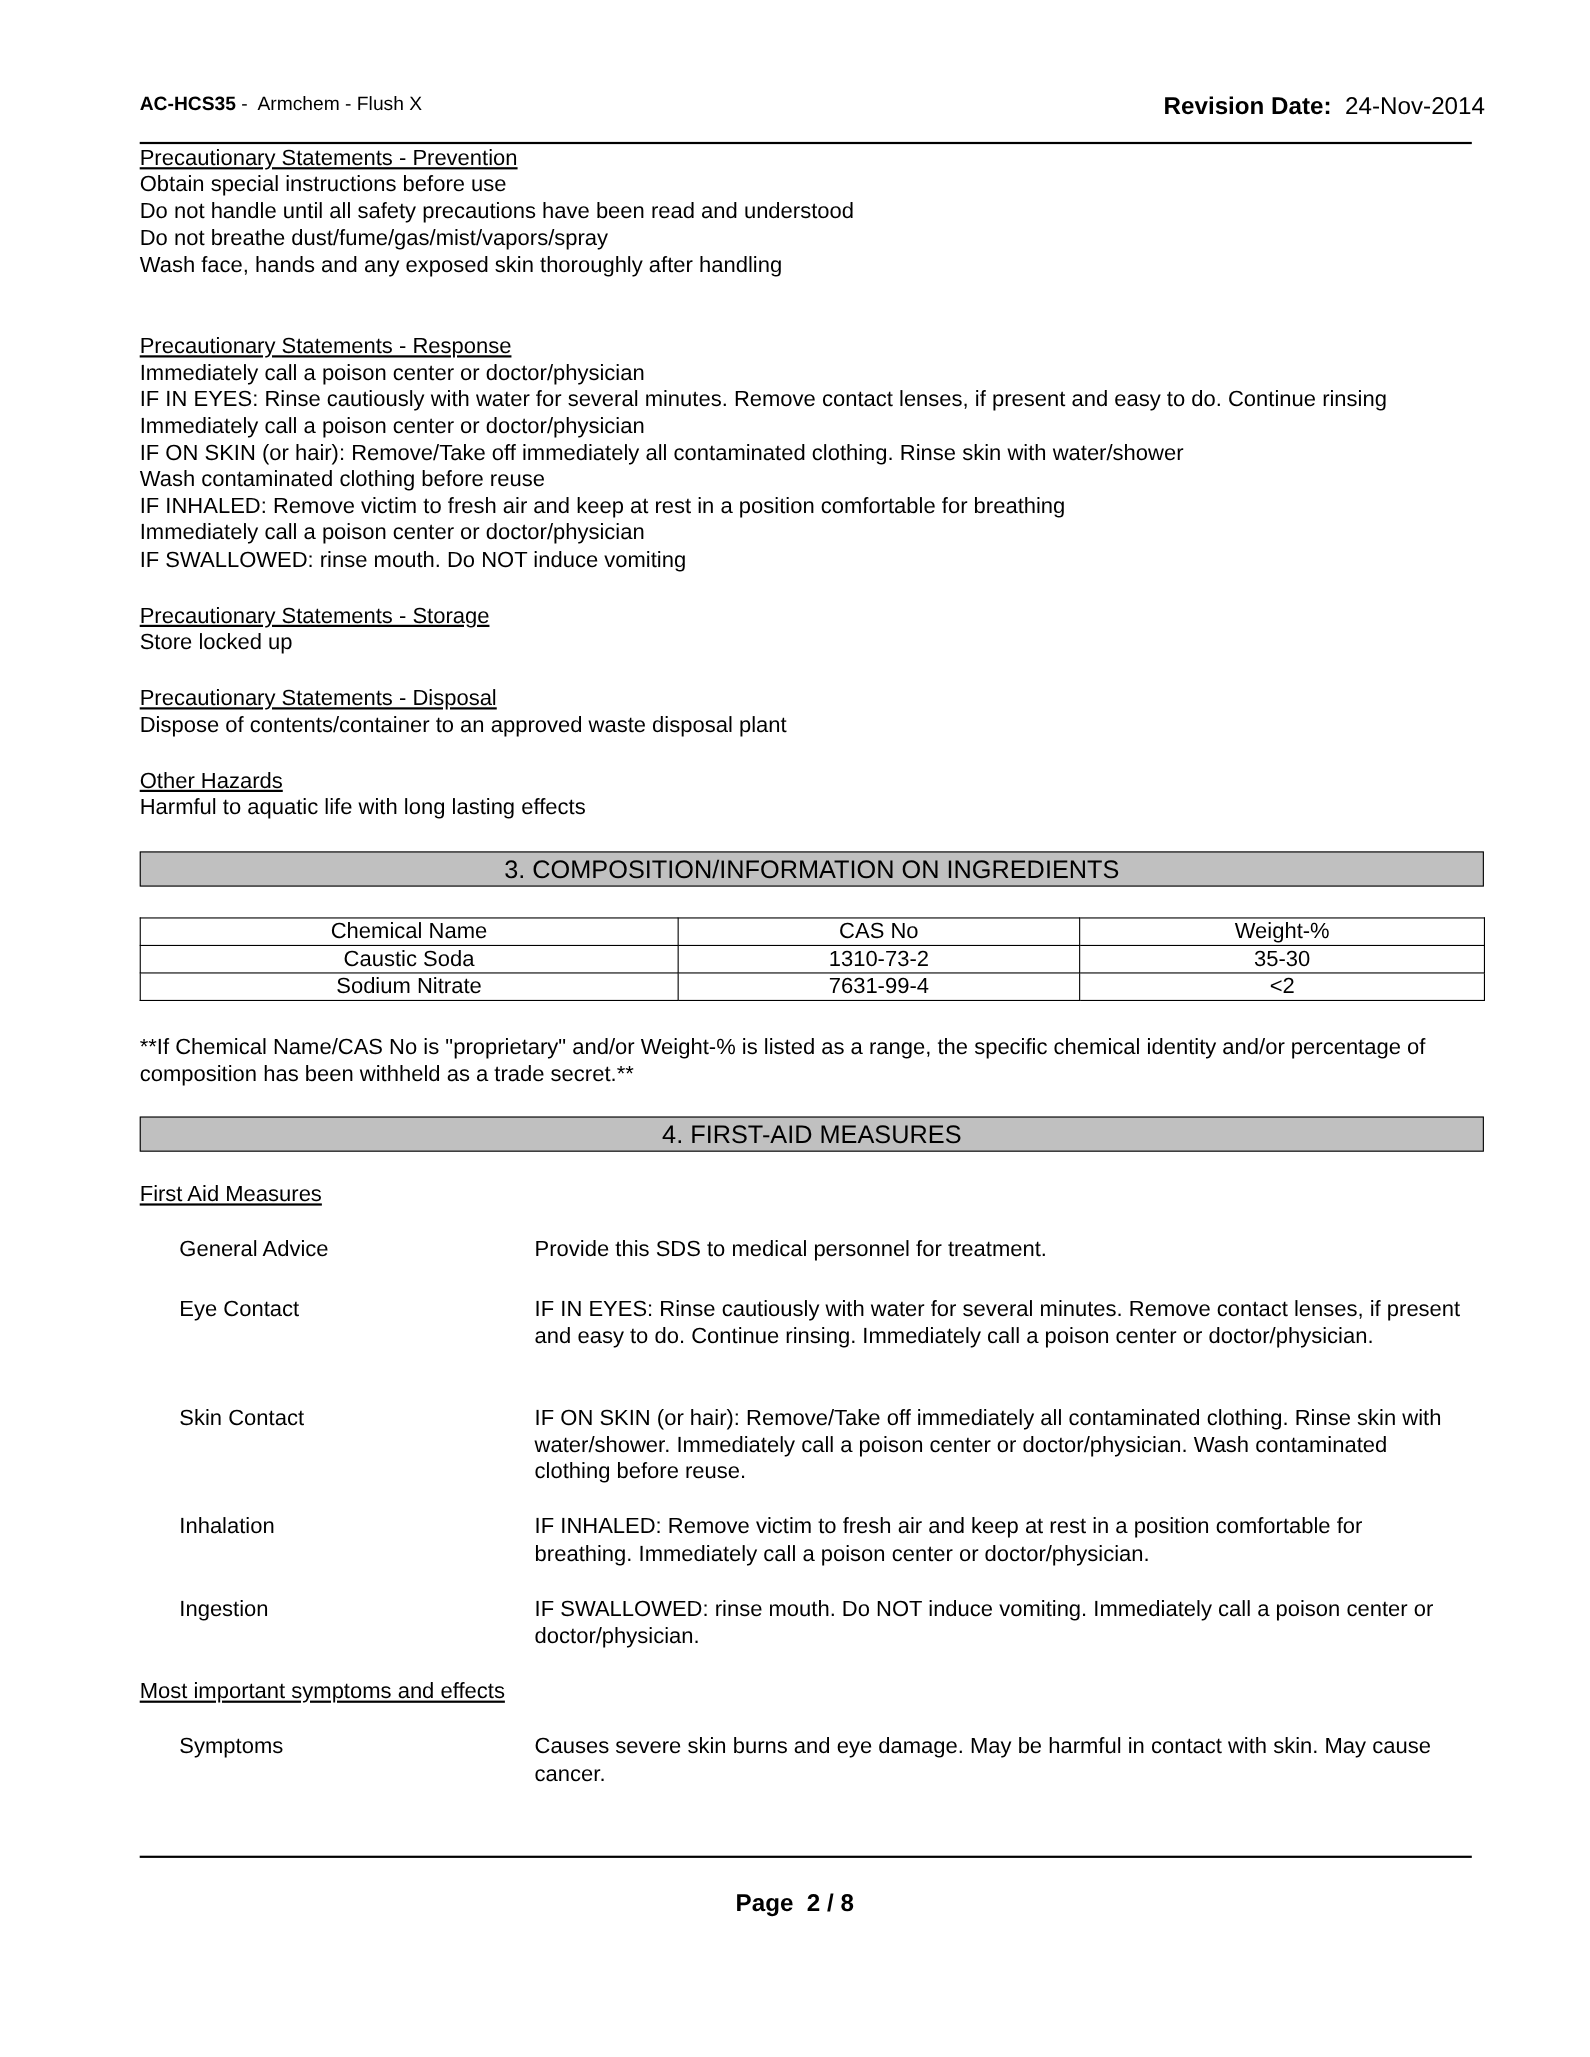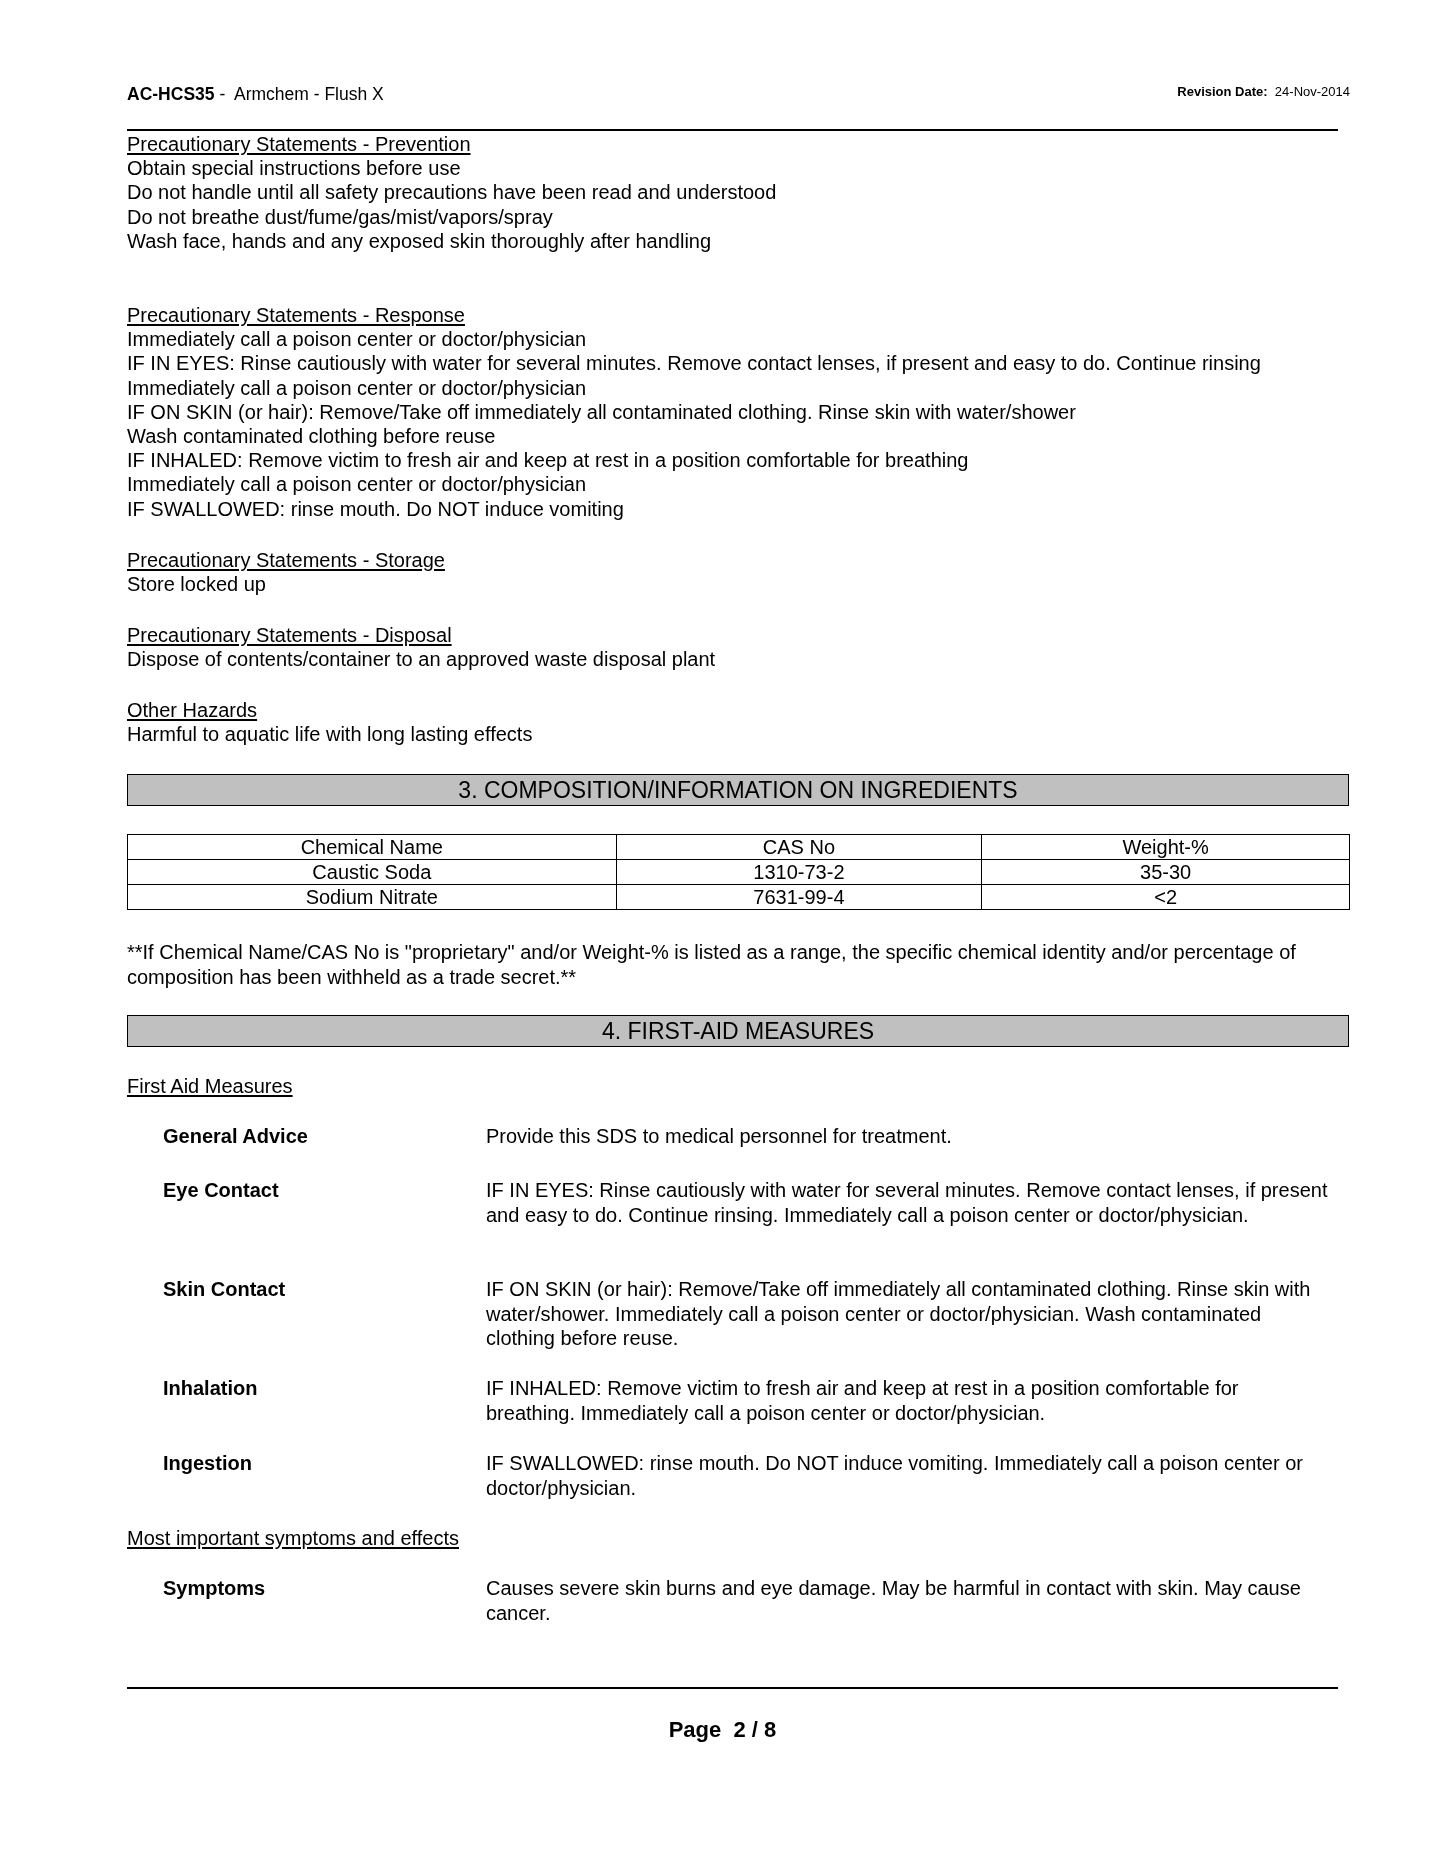--- a/index.html
+++ b/index.html
@@ -1,34 +1,34 @@
 <!DOCTYPE html>
 <html><head>
 <meta charset="utf-8">
 <style>
   html, body { margin:0; padding:0; background:#ffffff; }
   body { width:1445px; height:1870px; position:relative; overflow:hidden;
          font-family:"Liberation Sans", sans-serif; color:#000; }
   .abs { position:absolute; }
   .hdr-left { left:127px; top:84px; font-size:17.5px; }
   .hdr-left b { font-weight:bold; }
-  .hdr-right { right:95px; top:84px; font-size:13px; }
+  .hdr-right { right:95px; top:84px; font-size:22px; }
   .rule { position:absolute; left:127px; width:1211px; height:2px; background:#000; }
   .block { position:absolute; left:127px; font-size:20px; line-height:24.2px; }
   .h { font-weight:normal; text-decoration:underline; text-decoration-thickness:2px; text-underline-offset:2px; }
   .section-bar { position:absolute; left:127px; width:1220px; height:30px;
                  background:#c0c0c0; border:1.5px solid #000;
                  font-weight:normal; font-size:23px; text-align:center; line-height:30px; }
   table.ing { position:absolute; left:127px; top:834px; width:1223px; border-collapse:collapse;
               font-size:20px; }
   table.ing td, table.ing th { border:1.5px solid #000; text-align:center; height:24px; padding:0; line-height:24px; }
   table.ing th { font-weight:normal; }
   .note { position:absolute; left:127px; top:940px; width:1230px; font-size:20px; line-height:24.5px; }
   .fa-row { position:absolute; left:163px; width:1180px; font-size:20px; line-height:24.5px; }
-  .fa-label { position:absolute; left:0; top:0; font-weight:bold; }
+  .fa-label { position:absolute; left:0; top:0; font-weight:normal; }
   .fa-value { position:absolute; left:323px; top:0; width:845px; }
   .page { position:absolute; left:0; width:1445px; top:1717px; text-align:center;
           font-weight:bold; font-size:22px; }
 </style>
 </head>
 <body>
 
 <div class="abs hdr-left">
   <b>AC-HCS35</b><span style="white-space:pre"> -  </span><span>Armchem - Flush X</span>
 </div>

